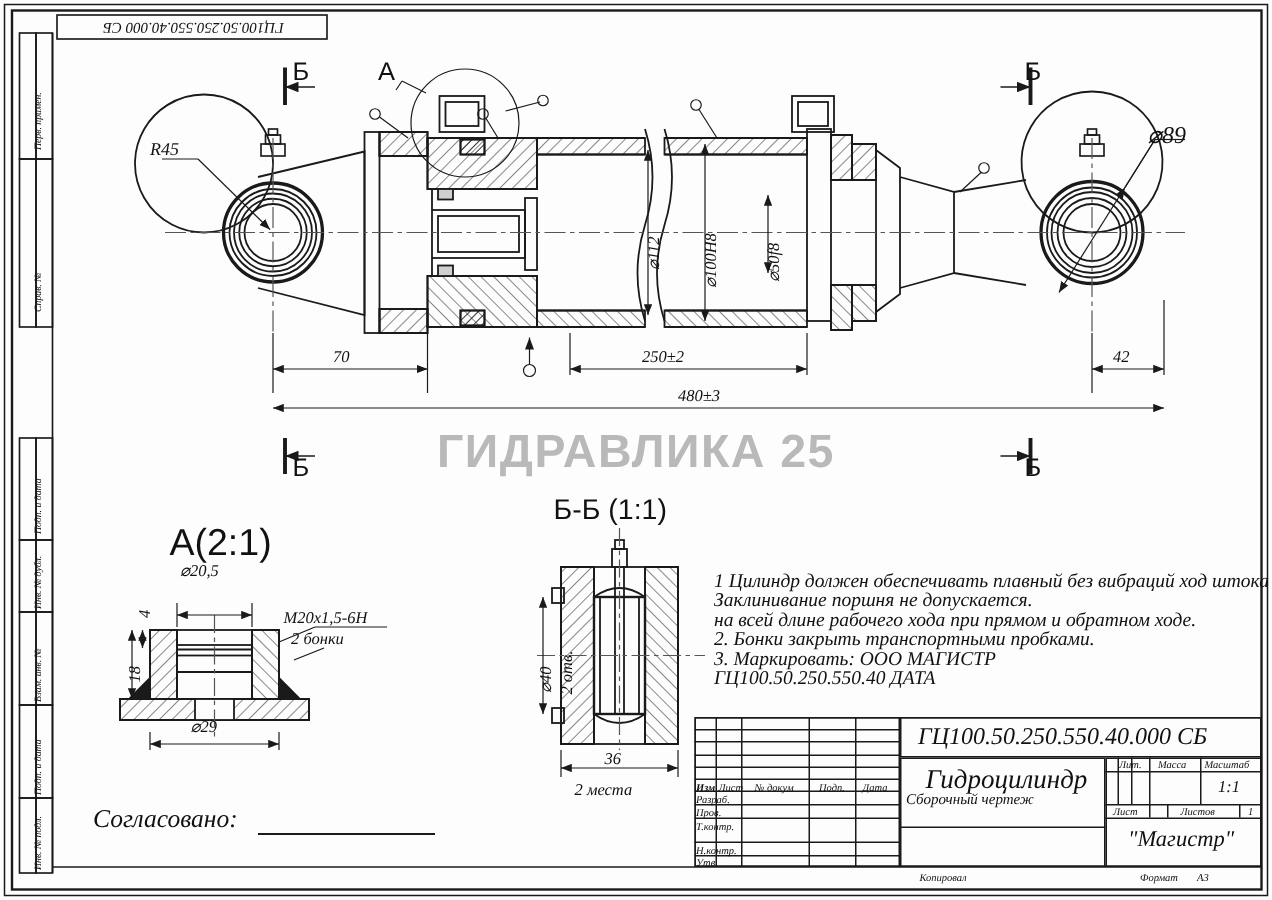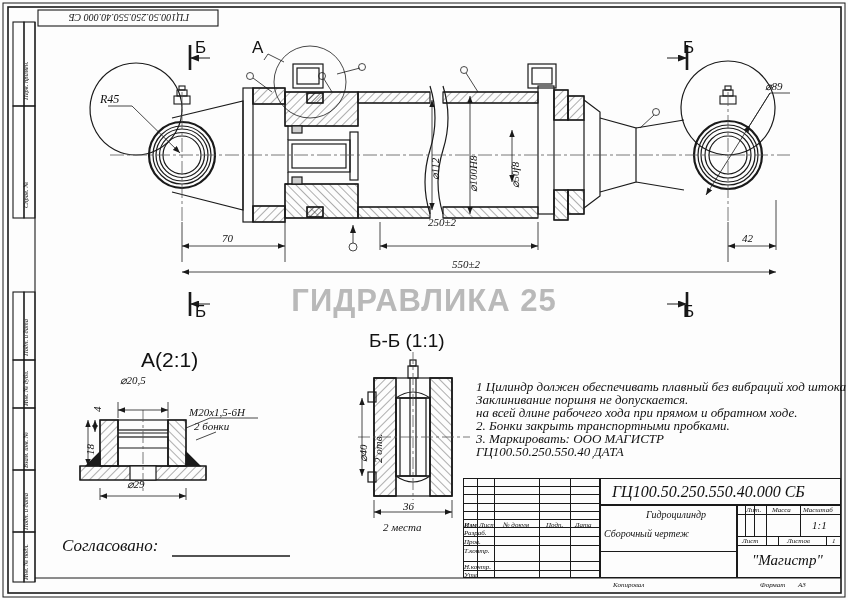--- a/index.html
+++ b/index.html
@@ -311,32 +311,32 @@
   <div class="marg" style="left:22px;top:530px;">Подп. и дата</div>
   <div class="marg" style="left:22px;top:580px;">Инв. № подл.</div>
 
   <div class="txt secletter" style="left:195px;top:38px;">Б</div>
   <div class="txt secletter" style="left:252px;top:38px;">А</div>
   <div class="txt secletter" style="left:683px;top:38px;">Б</div>
   <div class="txt secletter" style="left:195px;top:302px;">Б</div>
   <div class="txt secletter" style="left:683px;top:302px;">Б</div>
 
   <div class="txt dimtxt" style="left:100px;top:92px;font-size:12px;">R45</div>
-  <div class="txt dimtxt" style="left:765px;top:80px;font-size:11px;">⌀89</div>
+  <div class="txt dimtxt" style="left:765px;top:80px;font-size:16px;">⌀89</div>
 
   <div class="txt dimtxt vtxt" style="left:429px;top:180px;transform:rotate(-90deg);">⌀112</div>
   <div class="txt dimtxt vtxt" style="left:467px;top:192px;transform:rotate(-90deg);">⌀100Н8</div>
   <div class="txt dimtxt vtxt" style="left:509px;top:188px;transform:rotate(-90deg);">⌀50f8</div>
 
   <div class="txt dimtxt" style="left:222px;top:232px;">70</div>
-  <div class="txt dimtxt" style="left:428px;top:216px;">250±2</div>
+  <div class="txt dimtxt" style="left:428px;top:232px;">250±2</div>
   <div class="txt dimtxt" style="left:742px;top:232px;">42</div>
-  <div class="txt dimtxt" style="left:452px;top:258px;">550±2</div>
-
-  <div class="txt" style="left:113px;top:348px;font-size:21px;font-style:normal;font-family:'Liberation Sans',sans-serif;margin-left:28px;">А(2:1)</div>
+  <div class="txt dimtxt" style="left:452px;top:258px;">480±3</div>
+
+  <div class="txt" style="left:113px;top:348px;font-size:25px;font-style:normal;font-family:'Liberation Sans',sans-serif;">А(2:1)</div>
   <div class="txt dimtxt" style="left:120px;top:374px;">⌀20,5</div>
   <div class="txt dimtxt" style="left:189px;top:406px;">M20x1,5-6H</div>
   <div class="txt dimtxt" style="left:194px;top:420px;">2 бонки</div>
   <div class="txt dimtxt" style="left:127px;top:478px;">⌀29</div>
   <div class="txt dimtxt vtxt" style="left:84px;top:455px;transform:rotate(-90deg);">18</div>
   <div class="txt dimtxt vtxt" style="left:91px;top:412px;transform:rotate(-90deg);">4</div>
 
   <div class="txt" style="left:369px;top:330px;font-size:19px;font-style:normal;font-family:'Liberation Sans',sans-serif;">Б-Б (1:1)</div>
   <div class="txt dimtxt vtxt" style="left:357px;top:462px;transform:rotate(-90deg);">⌀40</div>
   <div class="txt dimtxt vtxt" style="left:372px;top:463px;transform:rotate(-90deg);">2 отв.</div>
@@ -384,21 +384,21 @@
     <div class="tbtxt mini" style="left:575px;top:521px;">Дата</div>
 
     <div class="tbtxt mini" style="left:464px;top:529px;">Разраб.</div>
     <div class="tbtxt mini" style="left:464px;top:538px;">Пров.</div>
     <div class="tbtxt mini" style="left:464px;top:547px;">Т.контр.</div>
     <div class="tbtxt mini" style="left:464px;top:563px;">Н.контр.</div>
     <div class="tbtxt mini" style="left:464px;top:571px;">Утв.</div>
 
     <div class="tb" style="left:600px;top:505px;width:137px;height:73px;border-width:1.4px;"></div>
     <div class="tb" style="left:600px;top:551px;width:137px;height:0;border-width:0 0 1.2px 0;"></div>
-    <div class="tbtxt" style="left:646px;top:509px;font-size:10px;">Гидроцилиндр</div>
+    <div class="tbtxt" style="left:617px;top:509px;font-size:18px;">Гидроцилиндр</div>
     <div class="tbtxt" style="left:604px;top:528px;font-size:10px;">Сборочный чертеж</div>
 
     <div class="tb" style="left:737px;top:505px;width:104px;height:73px;border-width:1.4px;"></div>
     <div class="tb" style="left:737px;top:514px;width:104px;height:0;border-width:0 0 1.2px 0;"></div>
     <div class="tb" style="left:737px;top:536px;width:104px;height:0;border-width:0 0 1.2px 0;"></div>
     <div class="tb" style="left:737px;top:545px;width:104px;height:0;border-width:0 0 1.2px 0;"></div>
     <div class="tb" style="left:766px;top:505px;width:0;height:40px;border-width:0 0 0 1px;"></div>
     <div class="tb" style="left:800px;top:505px;width:0;height:31px;border-width:0 0 0 1px;"></div>
     <div class="tb" style="left:745px;top:505px;width:0;height:31px;border-width:0 0 0 0.8px;"></div>
     <div class="tb" style="left:754px;top:505px;width:0;height:31px;border-width:0 0 0 0.8px;"></div>

